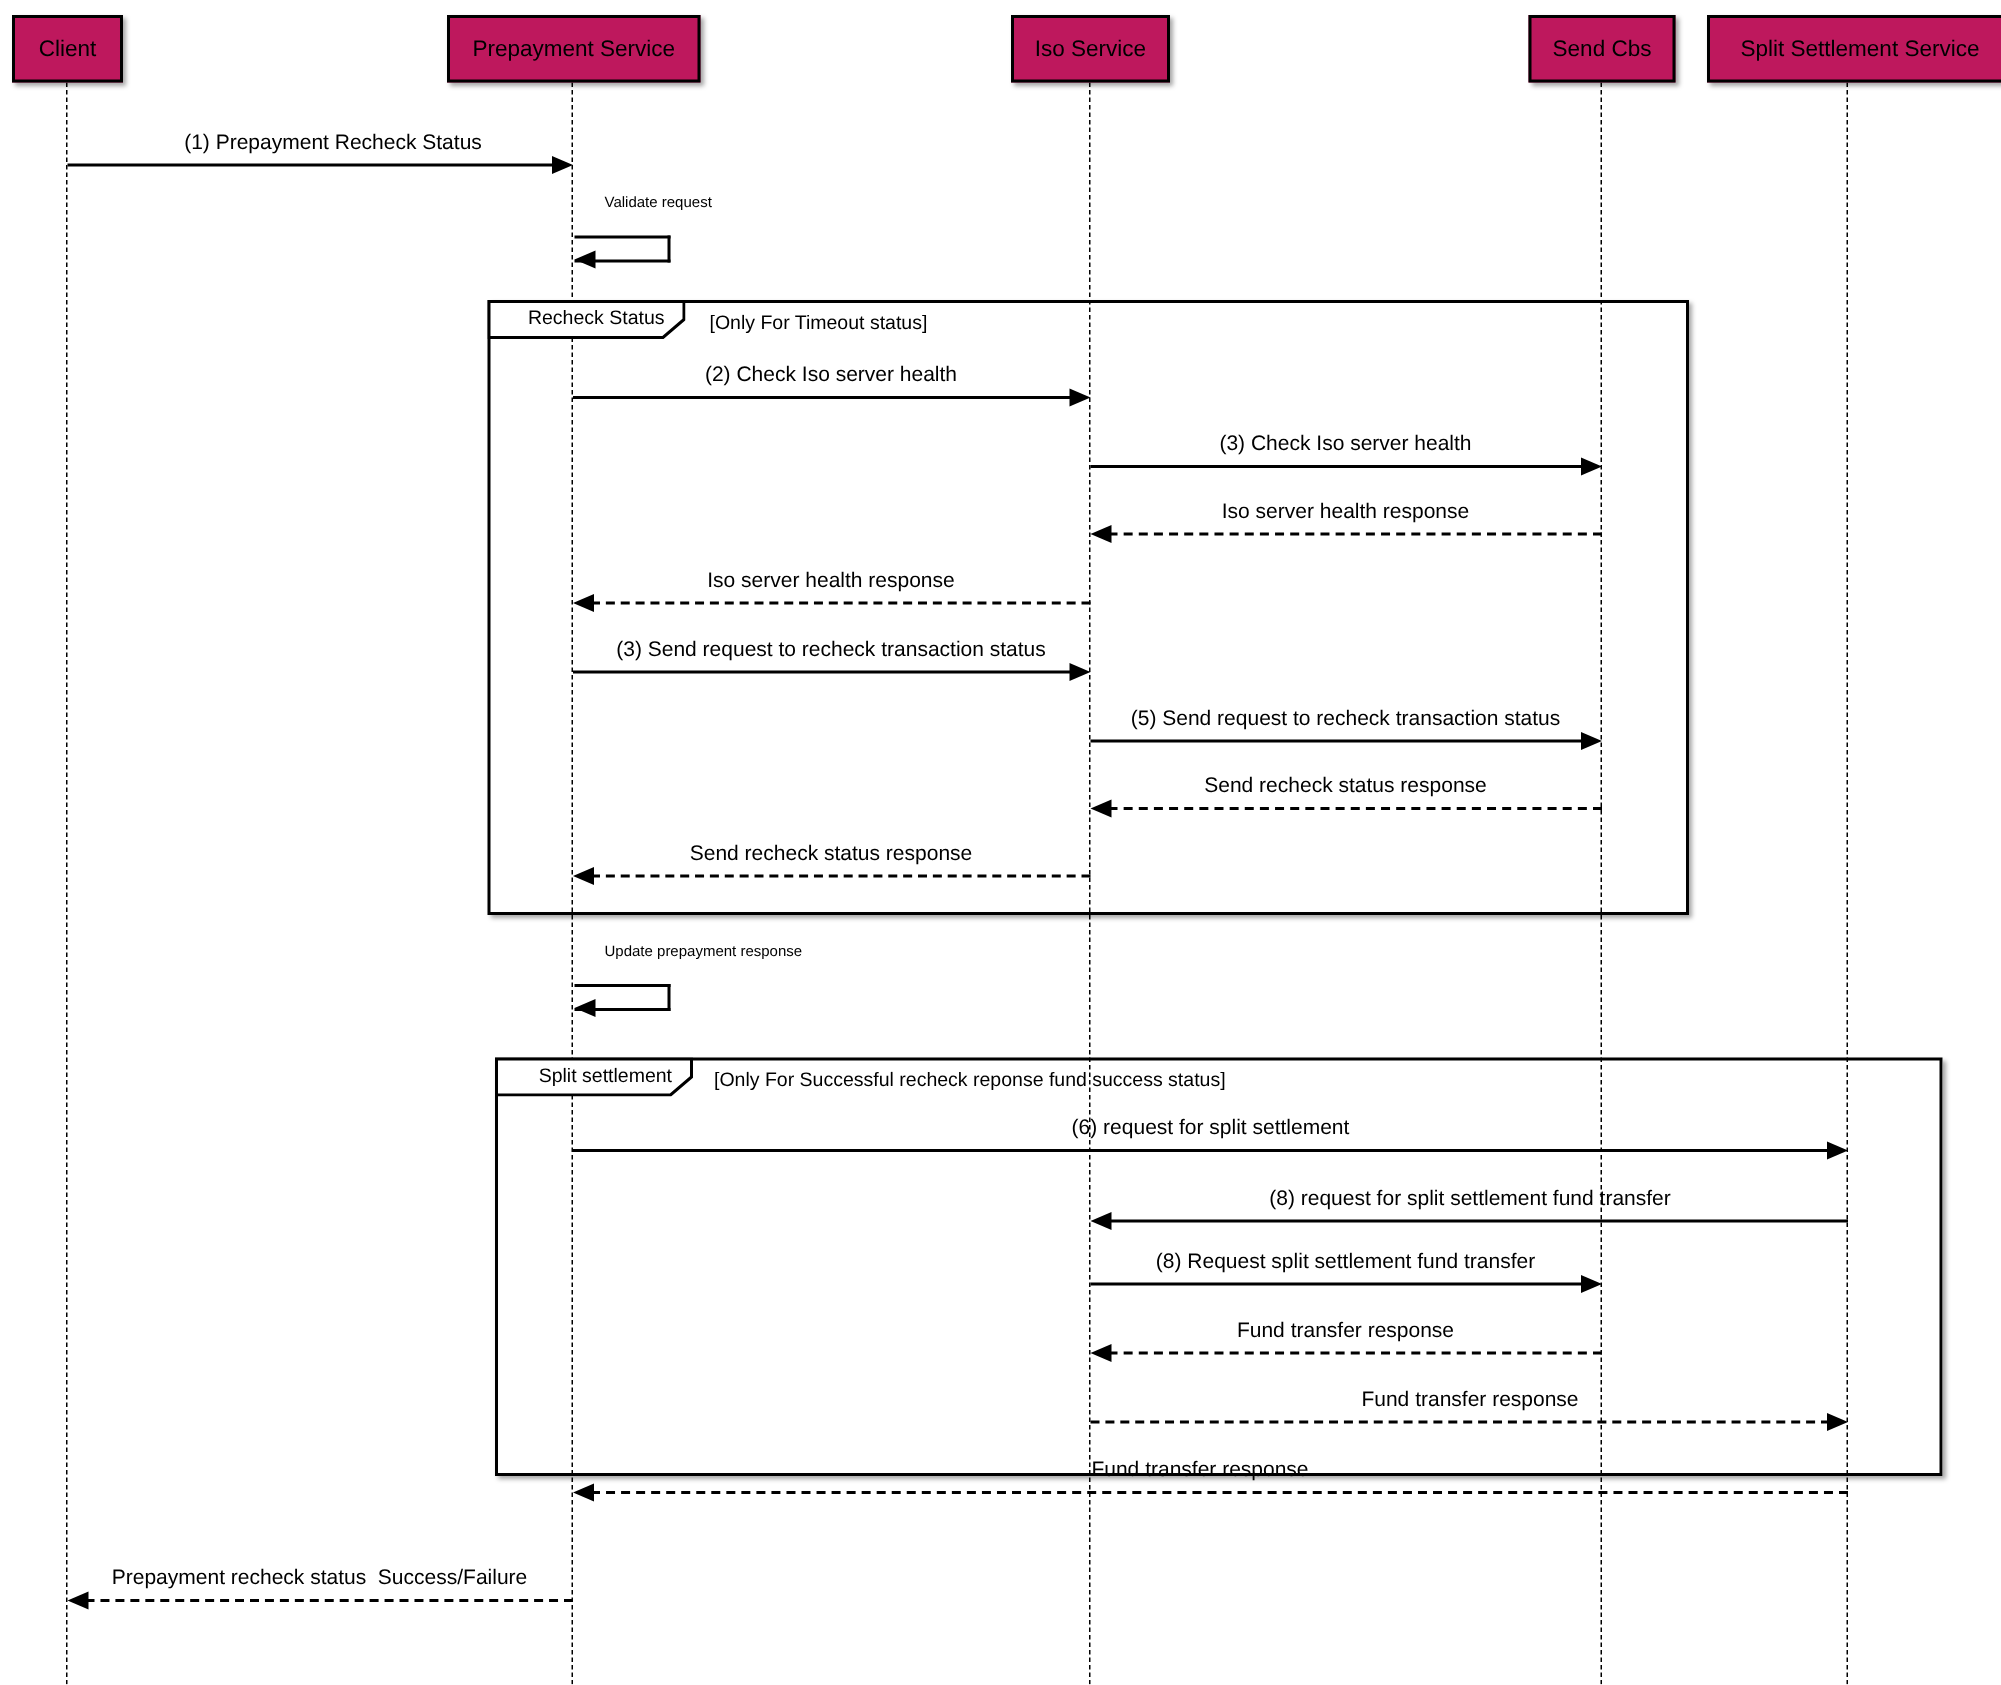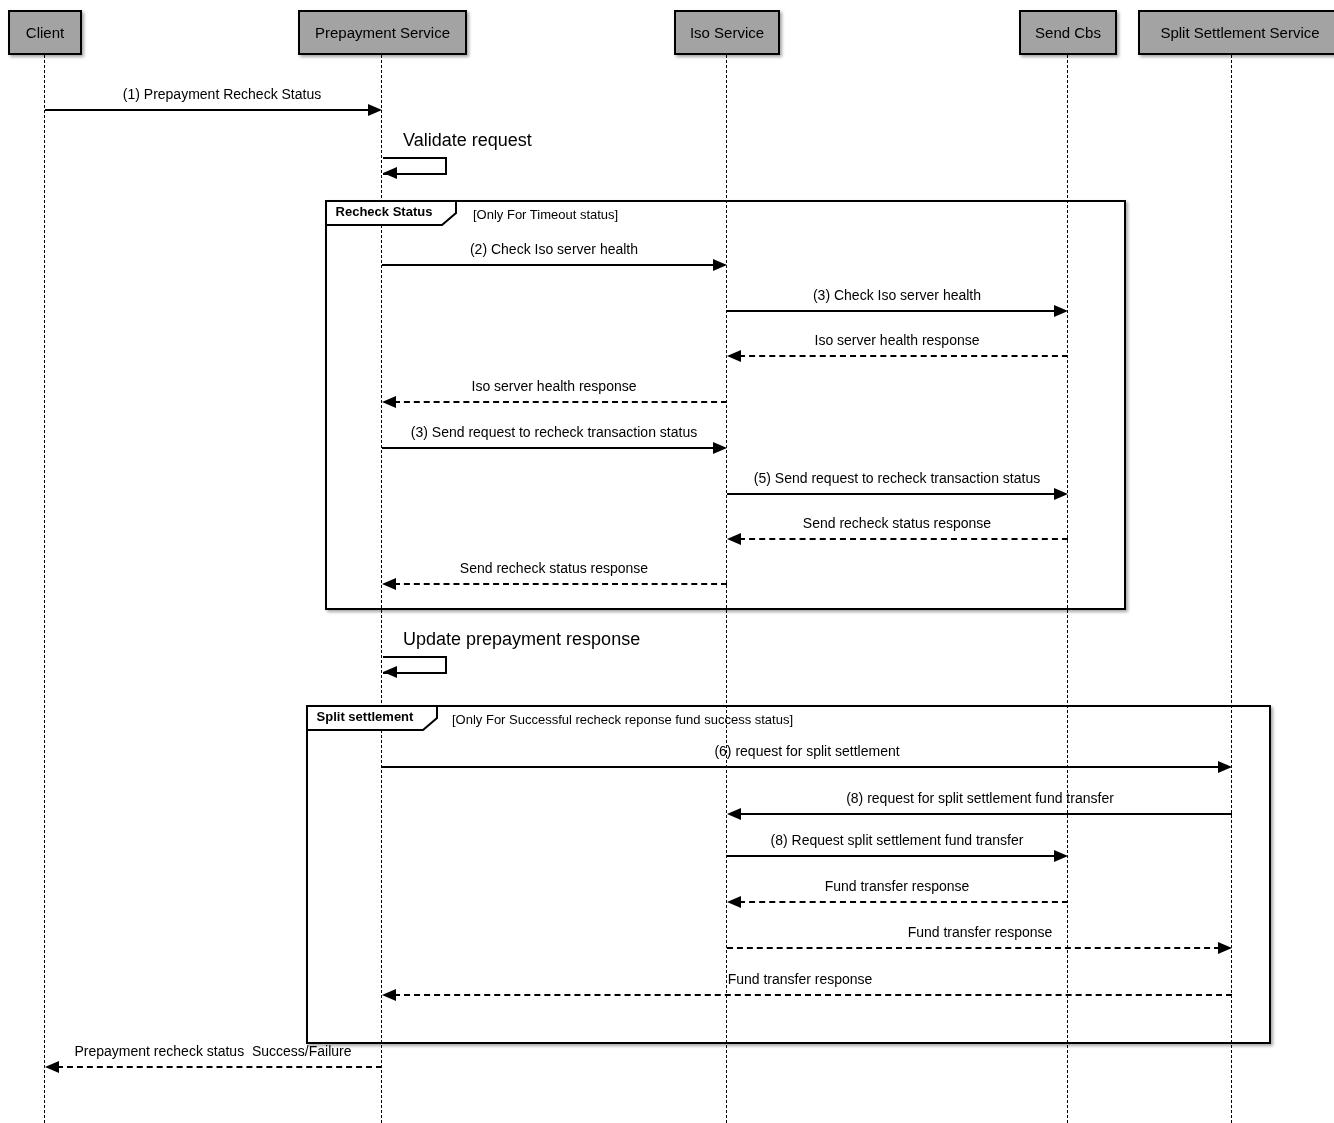--- a/index.html
+++ b/index.html
@@ -2,53 +2,53 @@
 <html><head>
 <meta charset="utf-8">
 <style>
   html,body{margin:0;padding:0;background:#fff;}
   #canvas{
     position:relative;width:1334px;height:1123px;background:#ffffff;
     font-family:"Liberation Sans", sans-serif;color:#000;overflow:hidden;
   }
   .actor{
     position:absolute;top:10px;height:45px;box-sizing:border-box;
-    border:2px solid #000;background:#a3a3a3;
+    border:2px solid #000;background:#be185d;
     display:flex;align-items:center;justify-content:center;
     font-size:15px;white-space:nowrap;z-index:6;
     box-shadow:2px 2px 3px rgba(0,0,0,0.35);
   }
   .lifeline{
     position:absolute;top:55px;height:1068px;width:0;
     border-left:1.5px dashed #000;z-index:1;
   }
   .frame{
     position:absolute;box-sizing:border-box;border:2px solid #000;
     background:transparent;z-index:2;
     box-shadow:2px 2px 3px rgba(0,0,0,0.35);
   }
   .frame-tab{position:absolute;left:-2px;top:-2px;width:132px;height:26px;z-index:3;}
   .frame-tab-label{
-    position:absolute;left:0;top:4px;width:118px;text-align:center;
-    font-size:13px;font-weight:bold;white-space:nowrap;
+    position:absolute;left:0;top:4px;width:118px;text-align:right;
+    font-size:13px;font-weight:normal;white-space:nowrap;
   }
   .frame-guard{
     position:absolute;font-size:13px;font-weight:normal;white-space:pre;z-index:3;
   }
   .ln{position:absolute;height:0;border-top:2px solid #000;z-index:4;}
   .ln.dash{border-top-style:dashed;}
   .arr{position:absolute;width:0;height:0;z-index:5;
        border-top:6px solid transparent;border-bottom:6px solid transparent;}
   .arr.r{border-left:14px solid #000;}
   .arr.l{border-right:14px solid #000;}
   .mlabel{
     position:absolute;transform:translateX(-50%);font-size:14px;
     white-space:pre;z-index:5;background:transparent;
   }
-  .slabel{position:absolute;font-size:18px;white-space:pre;z-index:5;}
+  .slabel{position:absolute;font-size:10px;white-space:pre;z-index:5;}
   .selfloop{
     position:absolute;width:64px;height:18px;box-sizing:border-box;
     border-top:2px solid #000;border-right:2px solid #000;border-bottom:2px solid #000;
     z-index:4;
   }
 </style>
 </head>
 <body>
 
 <div id="canvas">
@@ -62,21 +62,21 @@
   <div class="frame" style="left:325px;top:200px;width:801px;height:410px">
     <div class="frame-tab">
       <svg width="132" height="26" viewBox="0 0 132 26">
         <path d="M1,1 H131 V13 L117,25 H1 Z" fill="#ffffff" stroke="#000000" stroke-width="2"></path>
       </svg>
       <span class="frame-tab-label">Recheck Status</span>
     </div>
     <div class="frame-guard" style="left:146px;top:5px">[Only For Timeout status]</div>
   </div>
 
-  <div class="frame" style="left:306px;top:705px;width:965px;height:339px">
+  <div class="frame" style="left:330px;top:705px;width:965px;height:279px">
     <div class="frame-tab">
       <svg width="132" height="26" viewBox="0 0 132 26">
         <path d="M1,1 H131 V13 L117,25 H1 Z" fill="#ffffff" stroke="#000000" stroke-width="2"></path>
       </svg>
       <span class="frame-tab-label">Split settlement</span>
     </div>
     <div class="frame-guard" style="left:144px;top:5px">[Only For Successful recheck reponse fund success status]</div>
   </div>
 
   <div>

